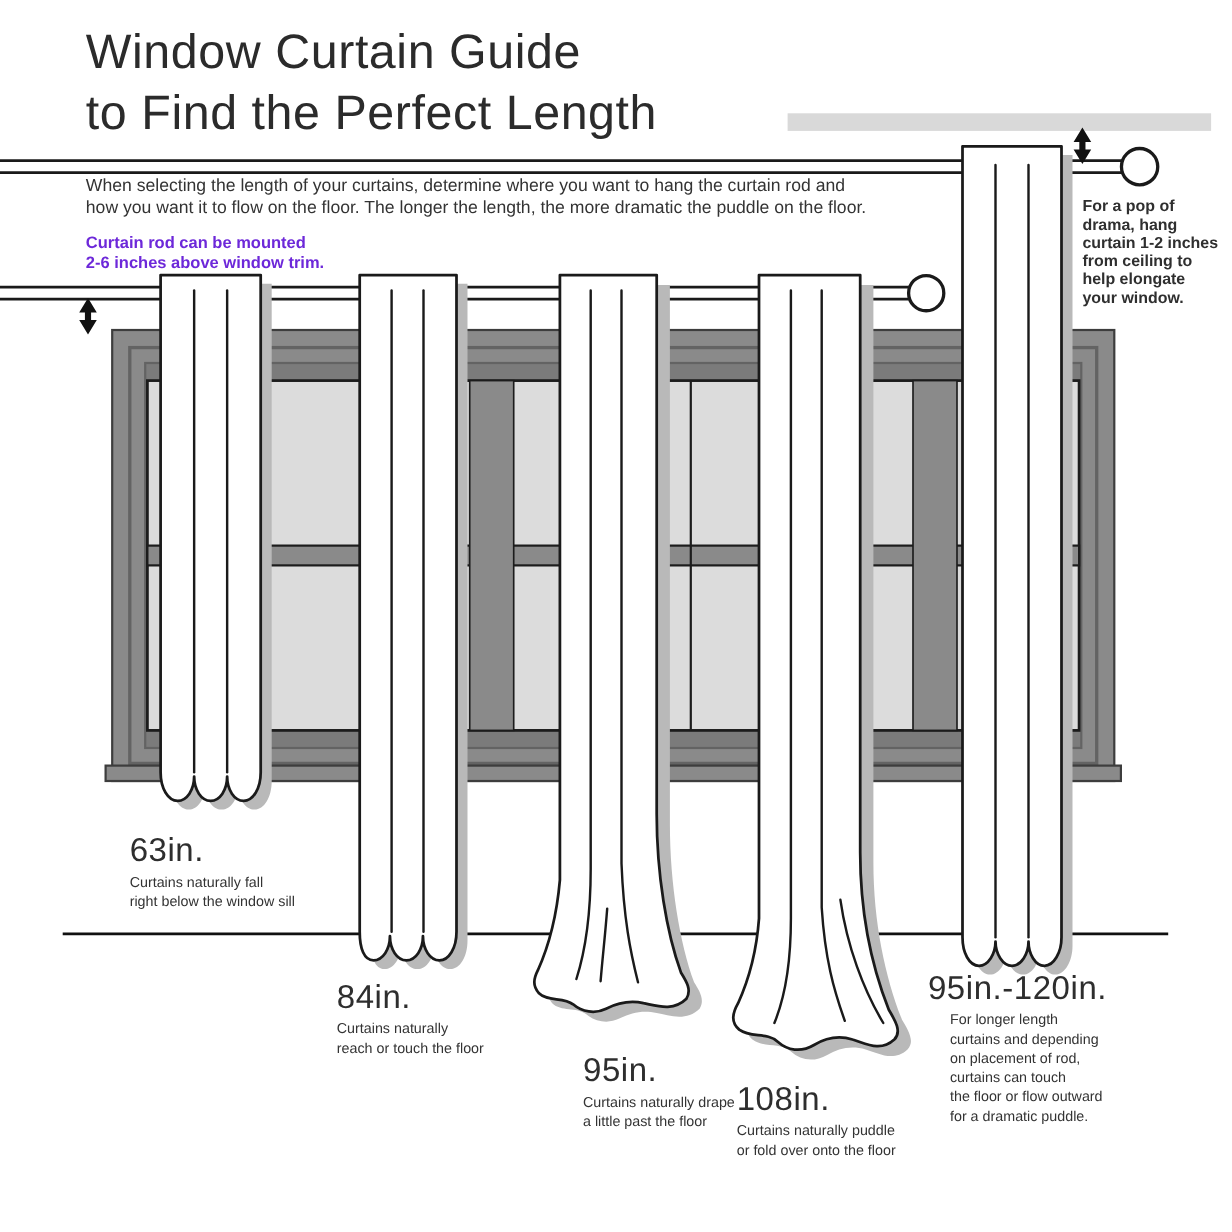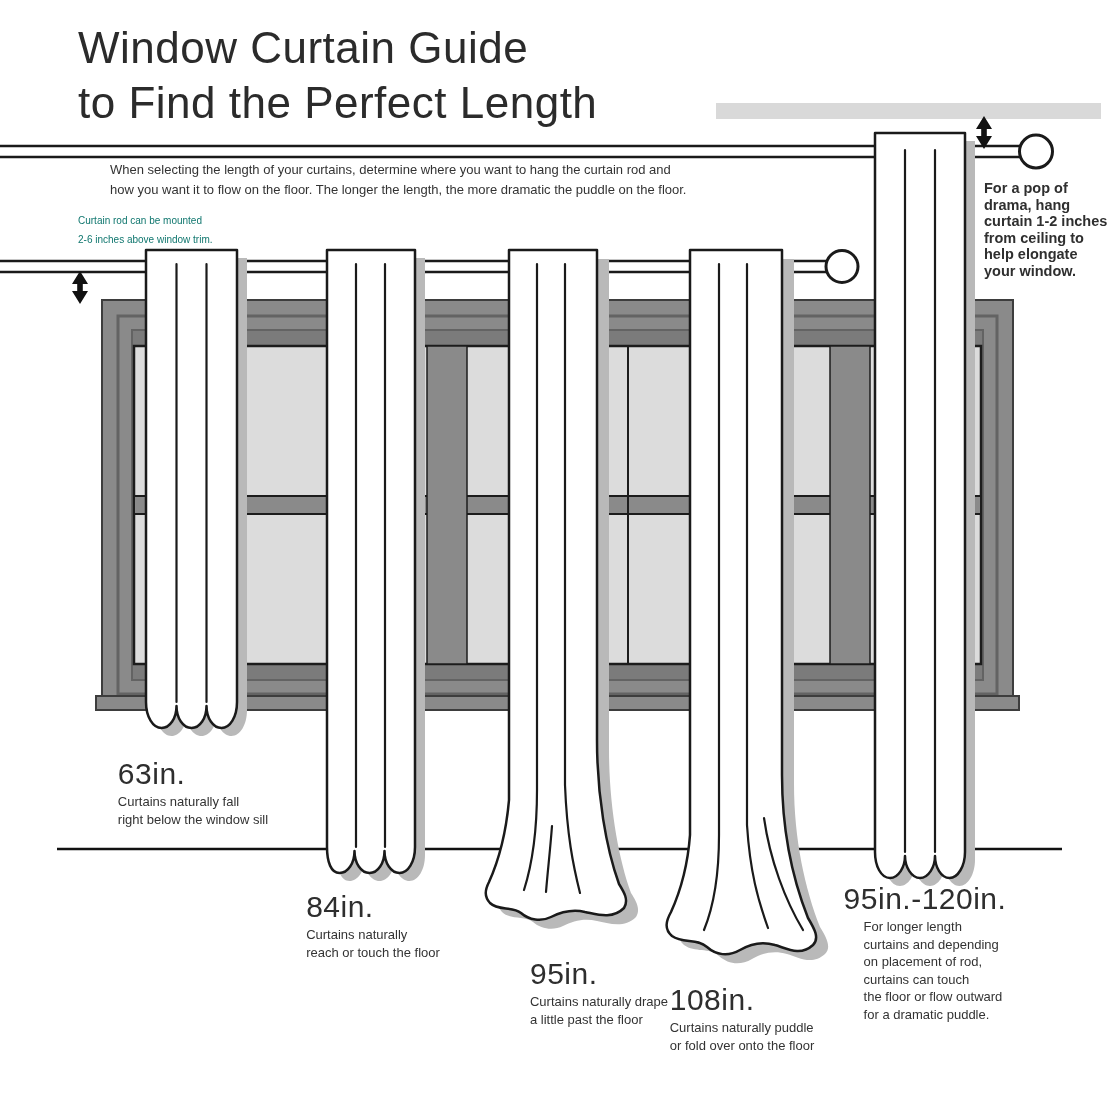--- a/index.html
+++ b/index.html
@@ -7,24 +7,24 @@
     position:relative;width:1120px;height:1120px;background:#fff;overflow:hidden;
     font-family:"Liberation Sans", sans-serif;color:#2b2b2b;
   }
   .abs{position:absolute;}
   .pre{white-space:pre-line;}
   .title{
     left:78px;top:20px;font-size:44px;line-height:55px;font-weight:400;
     letter-spacing:0.5px;color:#2b2b2b;
   }
   .intro{
-    left:78px;top:160px;font-size:13px;line-height:20px;color:#333333;margin-left:32px;
+    left:78px;top:160px;font-size:16px;line-height:20px;color:#333333;
   }
   .rod-note{
-    left:78px;top:211px;font-size:10px;line-height:19px;font-weight:normal;color:#0f766e;
+    left:78px;top:211px;font-size:15px;line-height:19px;font-weight:bold;color:#6d28d9;
   }
   .ceiling-note{
     left:984px;top:180px;width:140px;font-size:14.5px;line-height:16.5px;
     font-weight:bold;color:#2f2f2f;
   }
   .curtain-label{
     text-align:left;transform:translateX(-50%);
   }
   .curtain-label .len{
     font-size:30px;line-height:32px;color:#2e2e2e;letter-spacing:0.5px;

